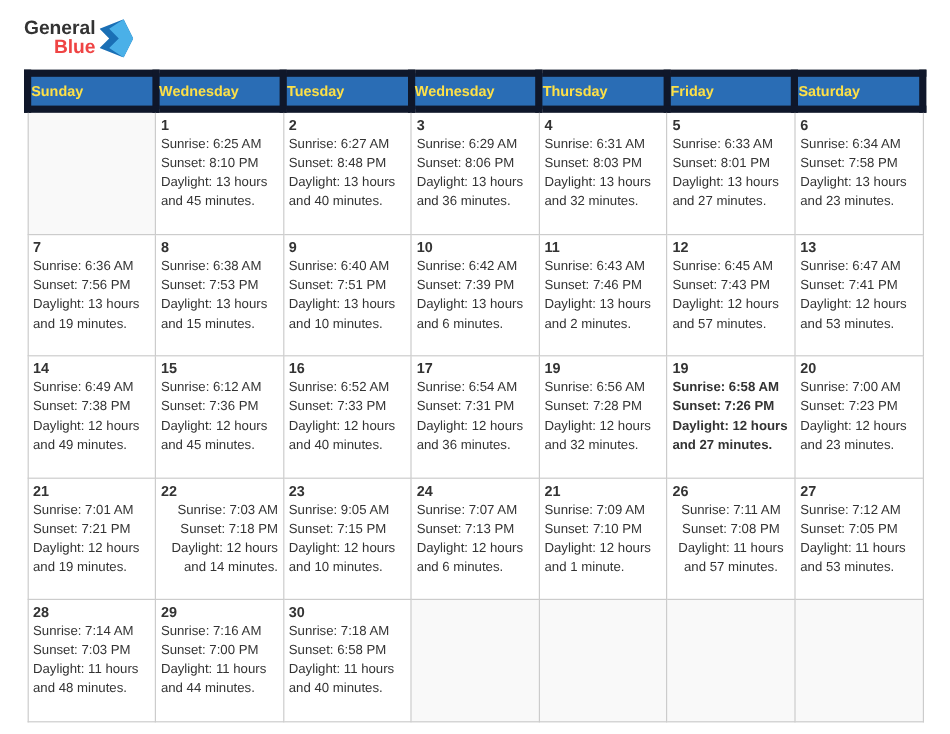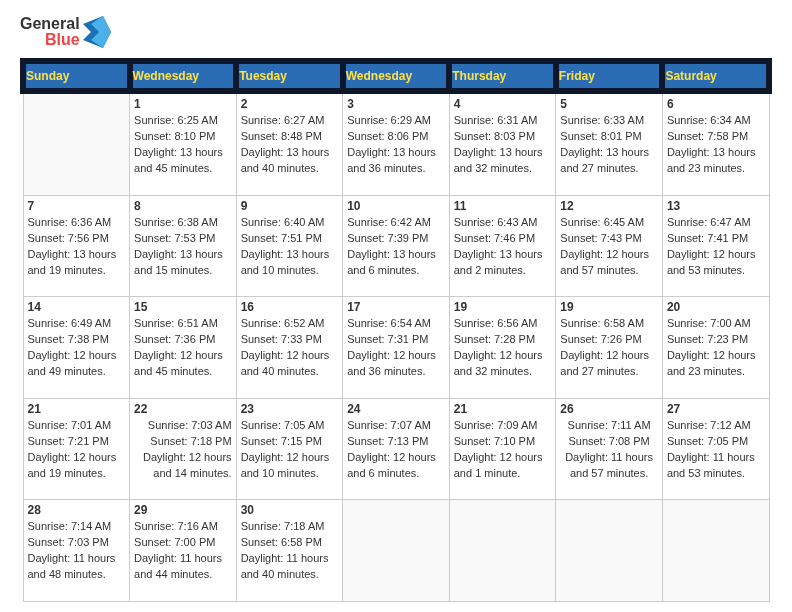--- a/index.html
+++ b/index.html
@@ -220,21 +220,21 @@
         <tr>
           <td>
             <span class="day-num">14</span>
             <div class="day-info" style="white-space: pre-line;">Sunrise: 6:49 AM
 Sunset: 7:38 PM
 Daylight: 12 hours
 and 49 minutes.</div>
           </td>
           <td>
             <span class="day-num">15</span>
-            <div class="day-info" style="white-space: pre-line;">Sunrise: 6:51 AM
+            <div class="day-info" style="white-space: pre-line;">Sunrise: 6:12 AM
 Sunset: 7:36 PM
 Daylight: 12 hours
 and 45 minutes.</div>
           </td>
           <td>
             <span class="day-num">16</span>
             <div class="day-info" style="white-space: pre-line;">Sunrise: 6:52 AM
 Sunset: 7:33 PM
 Daylight: 12 hours
 and 40 minutes.</div>
@@ -248,21 +248,21 @@
           </td>
           <td>
             <span class="day-num">19</span>
             <div class="day-info" style="white-space: pre-line;">Sunrise: 6:56 AM
 Sunset: 7:28 PM
 Daylight: 12 hours
 and 32 minutes.</div>
           </td>
           <td>
             <span class="day-num">19</span>
-            <div class="day-info" style="white-space: pre-line;">Sunrise: 6:58 AM
+            <div class="day-info" style="white-space: pre-line; font-weight: bold;">Sunrise: 6:58 AM
 Sunset: 7:26 PM
 Daylight: 12 hours
 and 27 minutes.</div>
           </td>
           <td>
             <span class="day-num">20</span>
             <div class="day-info" style="white-space: pre-line;">Sunrise: 7:00 AM
 Sunset: 7:23 PM
 Daylight: 12 hours
 and 23 minutes.</div>
@@ -278,21 +278,21 @@
           </td>
           <td>
             <span class="day-num">22</span>
             <div class="day-info" style="white-space: pre-line; text-align: right;">Sunrise: 7:03 AM
 Sunset: 7:18 PM
 Daylight: 12 hours
 and 14 minutes.</div>
           </td>
           <td>
             <span class="day-num">23</span>
-            <div class="day-info" style="white-space: pre-line;">Sunrise: 7:05 AM
+            <div class="day-info" style="white-space: pre-line;">Sunrise: 9:05 AM
 Sunset: 7:15 PM
 Daylight: 12 hours
 and 10 minutes.</div>
           </td>
           <td>
             <span class="day-num">24</span>
             <div class="day-info" style="white-space: pre-line;">Sunrise: 7:07 AM
 Sunset: 7:13 PM
 Daylight: 12 hours
 and 6 minutes.</div>

